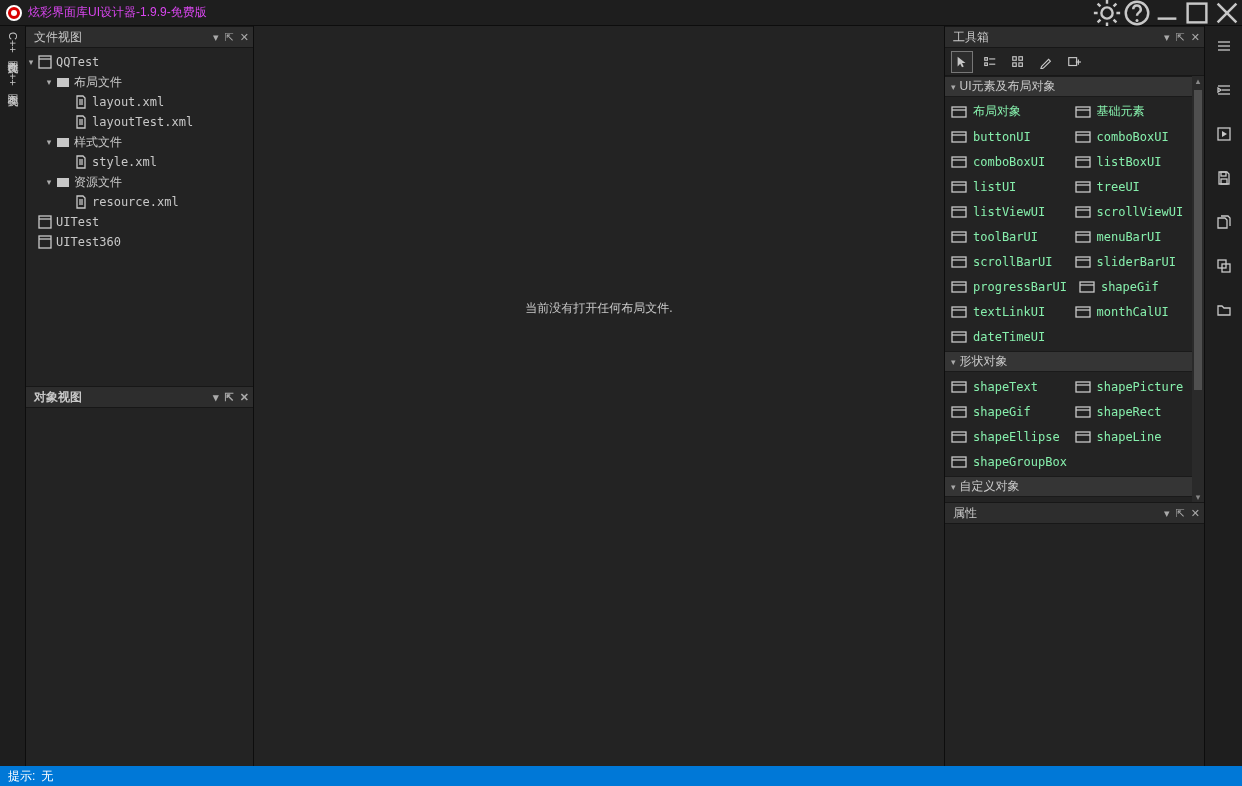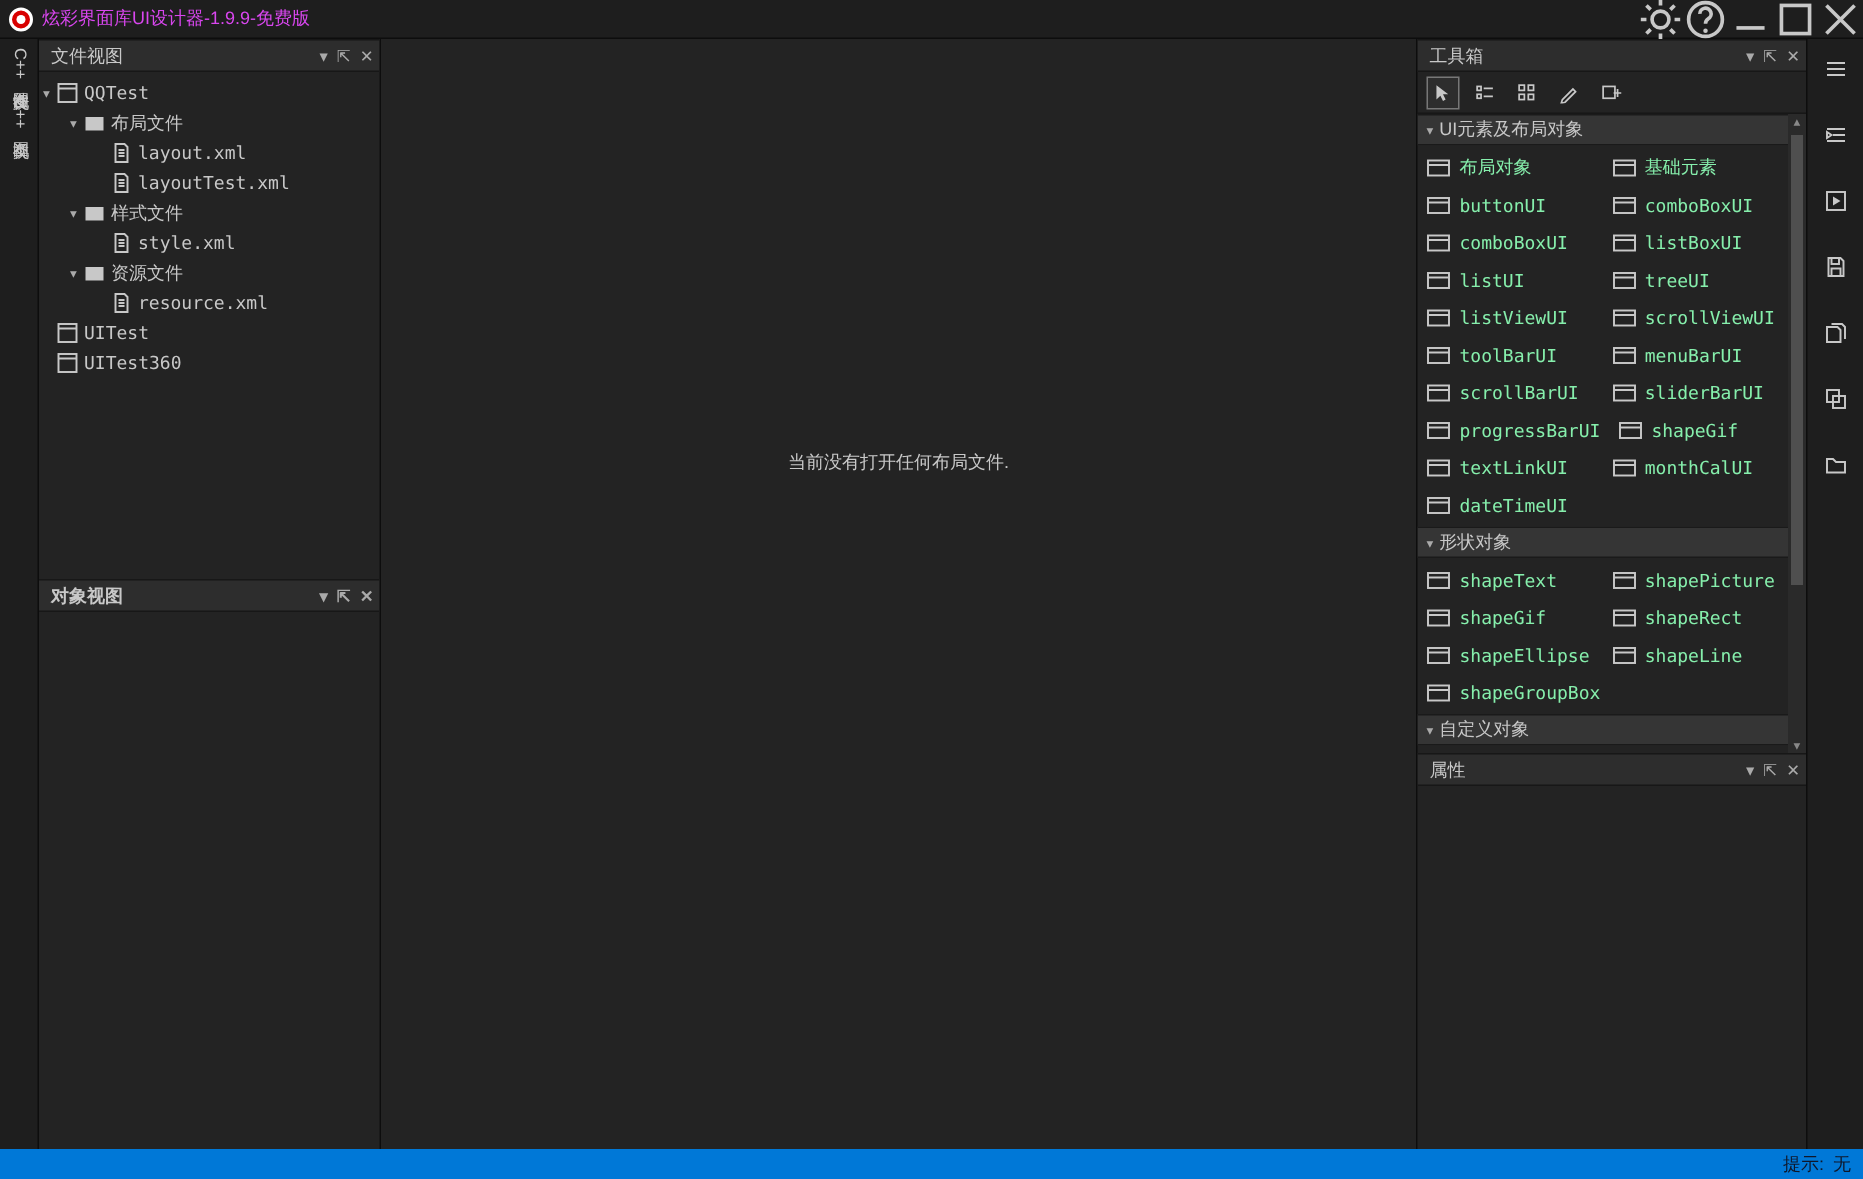--- a/index.html
+++ b/index.html
@@ -66,21 +66,21 @@
 .tool-row .titem .ic{ width:16px; height:14px; margin-right:6px; display:flex; align-items:center; justify-content:center;}
 .tool-row .titem .ic svg{width:16px; height:12px;}
 .tool-row .titem .lb{ font-size:12px; font-family:Consolas, SimSun, monospace; color:#86efac;}
 
 
 .rightstrip{ width:38px; background:#1e1e1e; border-left:1px solid #0d0d0d; display:flex; flex-direction:column; align-items:center; padding-top:4px;}
 .rightstrip .sbtn{ width:32px; height:32px; margin-bottom:12px; display:flex; align-items:center; justify-content:center; cursor:pointer; color:#c8c8c8;}
 .rightstrip svg{width:16px;height:16px;}
 
 
-.statusbar{ position:absolute; bottom:0; left:0; right:0; height:20px; background:#0078d7; color:#0f172a; display:flex; align-items:center; padding:0 8px; font-size:12px;justify-content:flex-end;}
+.statusbar{ position:absolute; bottom:0; left:0; right:0; height:20px; background:#0078d7; color:#ffffff; display:flex; align-items:center; padding:0 8px; font-size:12px;}
 
 
 .s{stroke:#c8c8c8; stroke-width:1.3; fill:none;}
 .sf{fill:#c8c8c8;}
 </style>
 </head>
 <body>
 
 <div class="titlebar">
   <span class="logo"></span>

